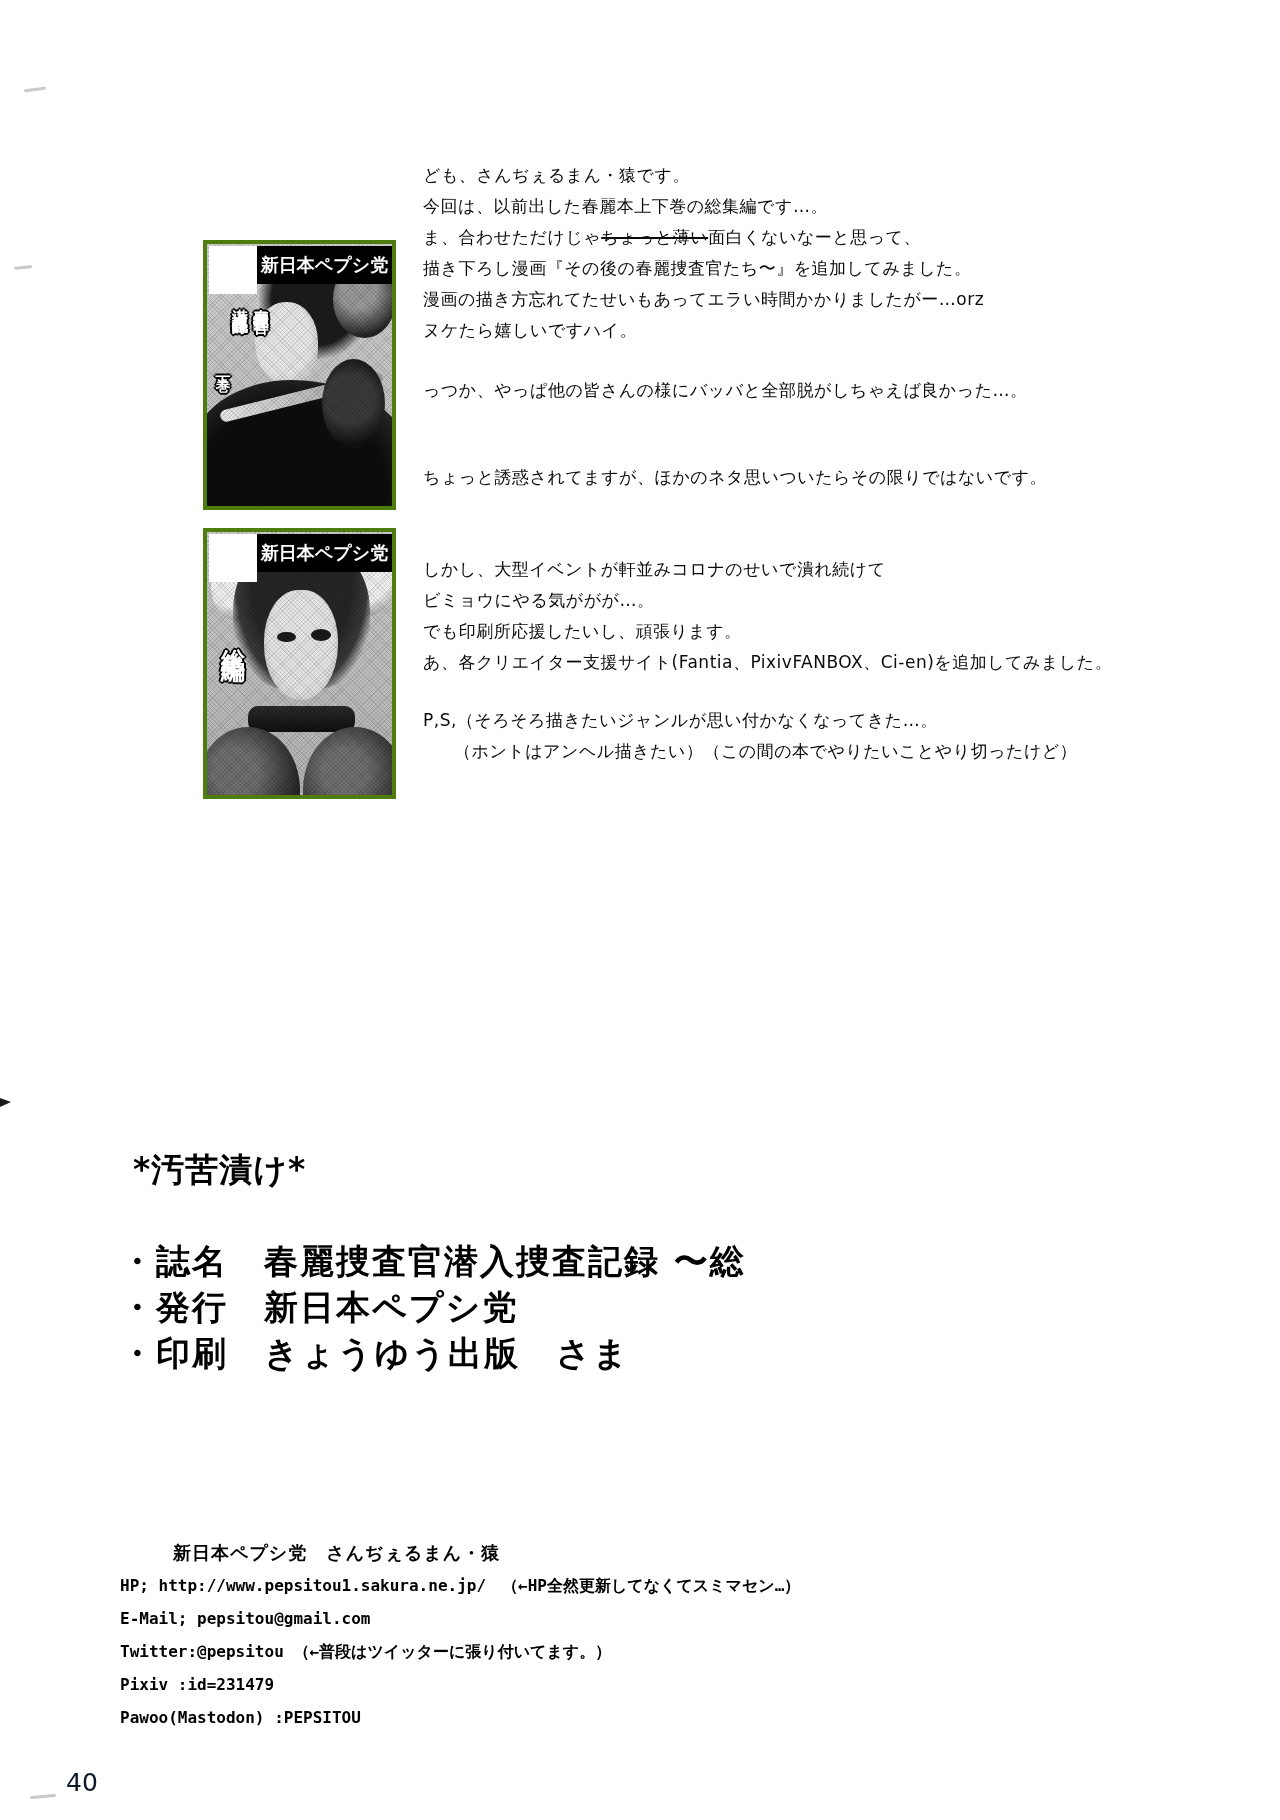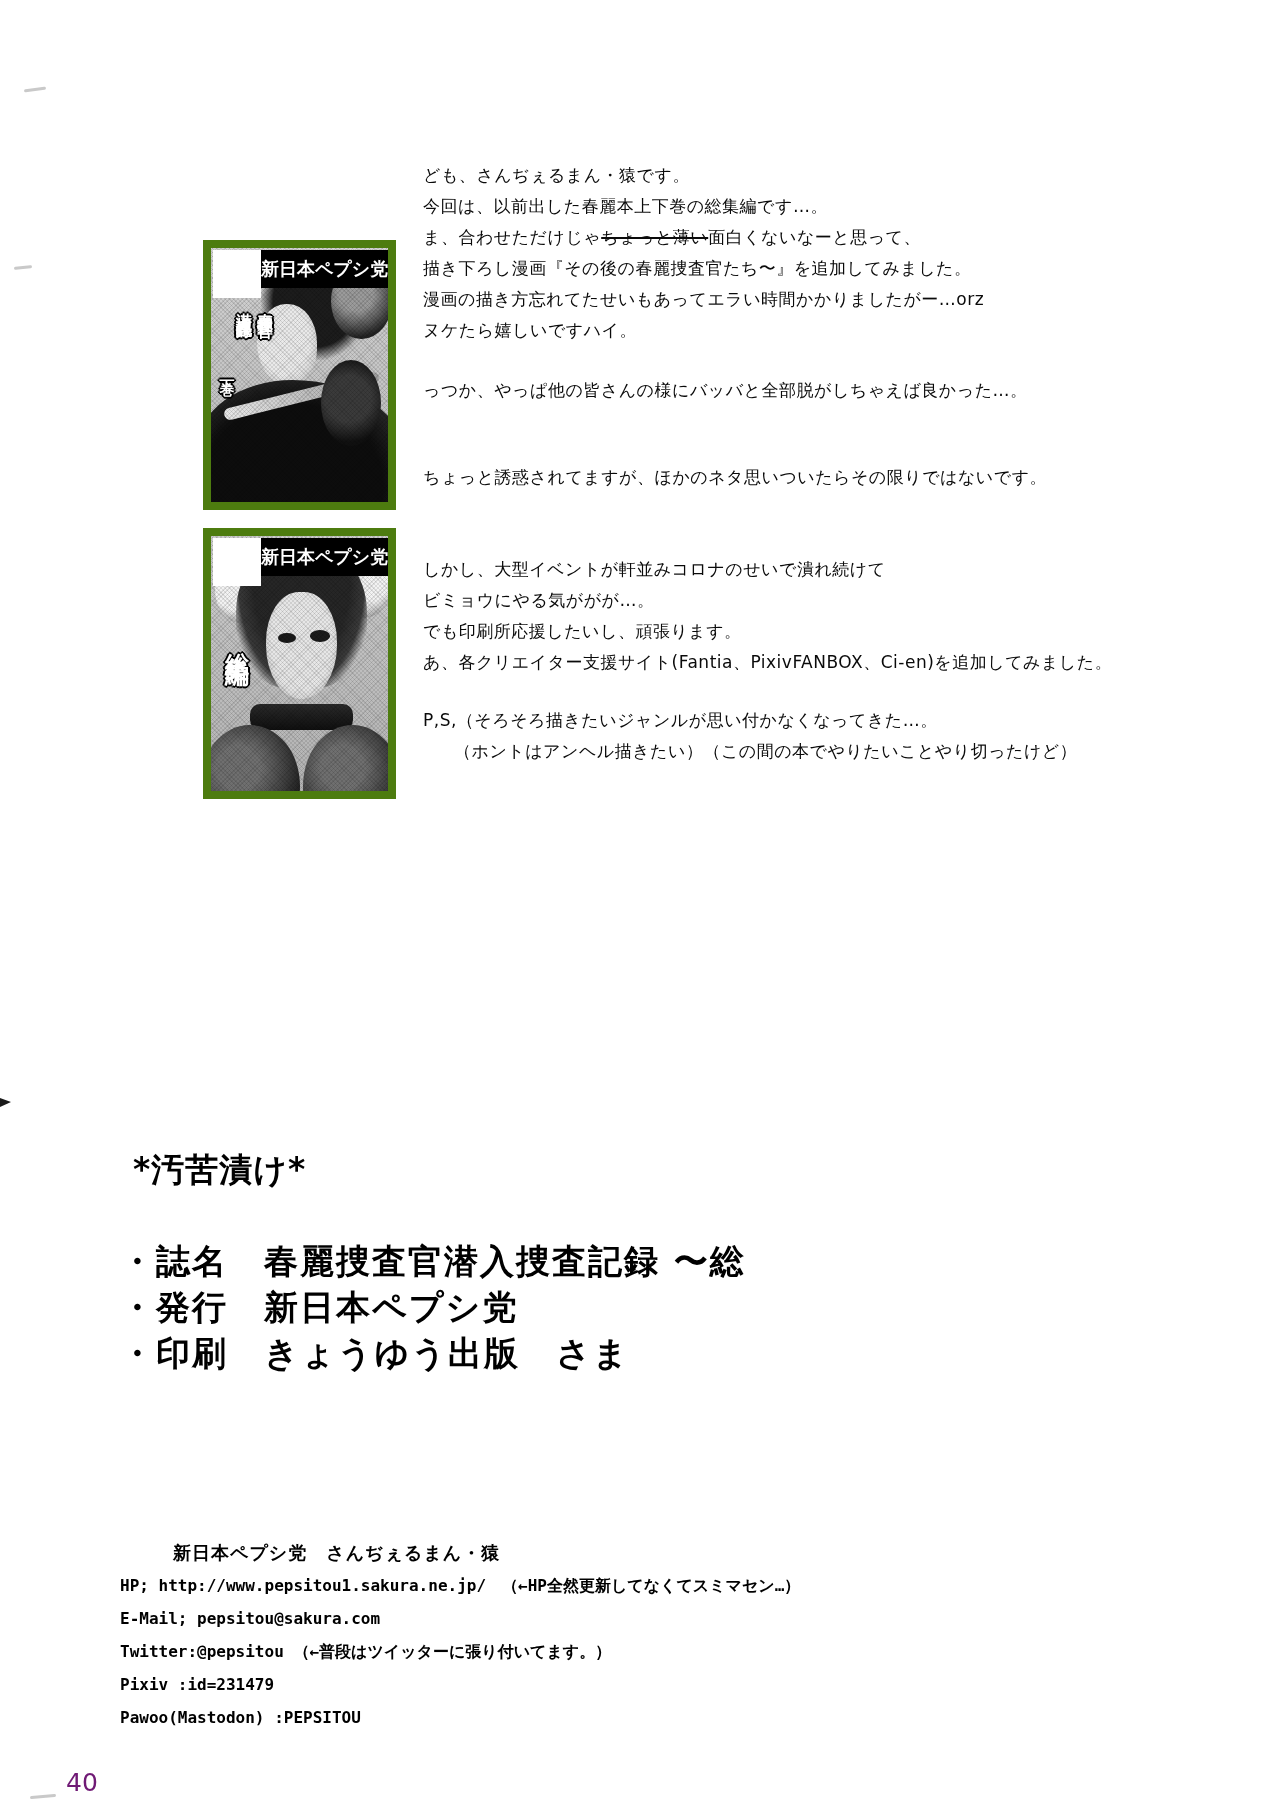--- a/index.html
+++ b/index.html
@@ -11,21 +11,21 @@
     font-family:"DejaVu Sans",sans-serif;
     color:#111;
   }
   
   .artifact{position:absolute;background:#1a1a1a;}
   .smudge{position:absolute;background:#c9c9c9;border-radius:2px;}
 
   
   .cover{
     position:absolute;left:203px;width:193px;height:270px;
-    border:8px solid #4d7c0f;box-sizing:border-box;background:#bfbfbf;
+    border:4px solid #4d7c0f;box-sizing:border-box;background:#bfbfbf;
   }
   .cover1{top:240px;}
   .cover2{top:528px;height:271px;}
   .art{position:absolute;inset:0;overflow:hidden;}
   .art .shape{position:absolute;}
   .halftone{
     position:absolute;inset:0;
     background-image:
       repeating-linear-gradient(45deg, rgba(0,0,0,.10) 0 1px, transparent 1px 3px),
       repeating-linear-gradient(-45deg, rgba(0,0,0,.10) 0 1px, transparent 1px 3px);
@@ -63,21 +63,21 @@
     position:absolute;left:133px;top:1148px;
     font-size:33px;font-weight:bold;letter-spacing:1px;color:#000;
   }
   .colophon-list{position:absolute;left:120px;top:1238px;font-size:34px;font-weight:bold;line-height:46px;letter-spacing:2px;color:#000;white-space:nowrap;}
 
   
   .contact{position:absolute;left:120px;top:1536px;font-size:16px;line-height:33px;color:#000;white-space:nowrap;}
   .contact .circle-line{font-family:"DejaVu Sans",sans-serif;font-size:18px;font-weight:bold;padding-left:53px;letter-spacing:1px;}
   .contact .mono{font-family:"DejaVu Sans Mono","Liberation Mono",monospace;font-weight:bold;}
 
-  .page-number{position:absolute;left:66px;top:1768px;font-size:25px;color:#701a75;}
+  .page-number{position:absolute;left:66px;top:1768px;font-size:25px;color:#0f172a;}
 </style>
 </head>
 <body>
 
 <div class="page">
 
   <div class="artifact" style="left:0;top:1098px;width:11px;height:9px;clip-path:polygon(0 0,100% 45%,0 100%);"></div>
   <div class="smudge" style="left:24px;top:88px;width:22px;height:3px;transform:rotate(-8deg);"></div>
   <div class="smudge" style="left:14px;top:266px;width:18px;height:3px;transform:rotate(-6deg);"></div>
   <div class="smudge" style="left:30px;top:1795px;width:26px;height:3px;transform:rotate(-5deg);"></div>
@@ -155,21 +155,21 @@
 
   <div class="colophon-list">
     <div>・誌名　春麗捜査官潜入捜査記録 〜総</div>
     <div>・発行　新日本ペプシ党</div>
     <div>・印刷　きょうゆう出版　さま</div>
   </div>
 
   <div class="contact">
     <div class="circle-line">新日本ペプシ党　さんぢぇるまん・猿</div>
     <div class="mono">HP; http://www.pepsitou1.sakura.ne.jp/　（←HP全然更新してなくてスミマセン…）</div>
-    <div class="mono">E-Mail; pepsitou@sakura.com</div>
+    <div class="mono">E-Mail; pepsitou@gmail.com</div>
     <div class="mono">Twitter:@pepsitou （←普段はツイッターに張り付いてます。）</div>
     <div class="mono">Pixiv :id=231479</div>
     <div class="mono">Pawoo(Mastodon) :PEPSITOU</div>
   </div>
 
   <div class="page-number">40</div>
 
 </div>
 
 </body></html>

